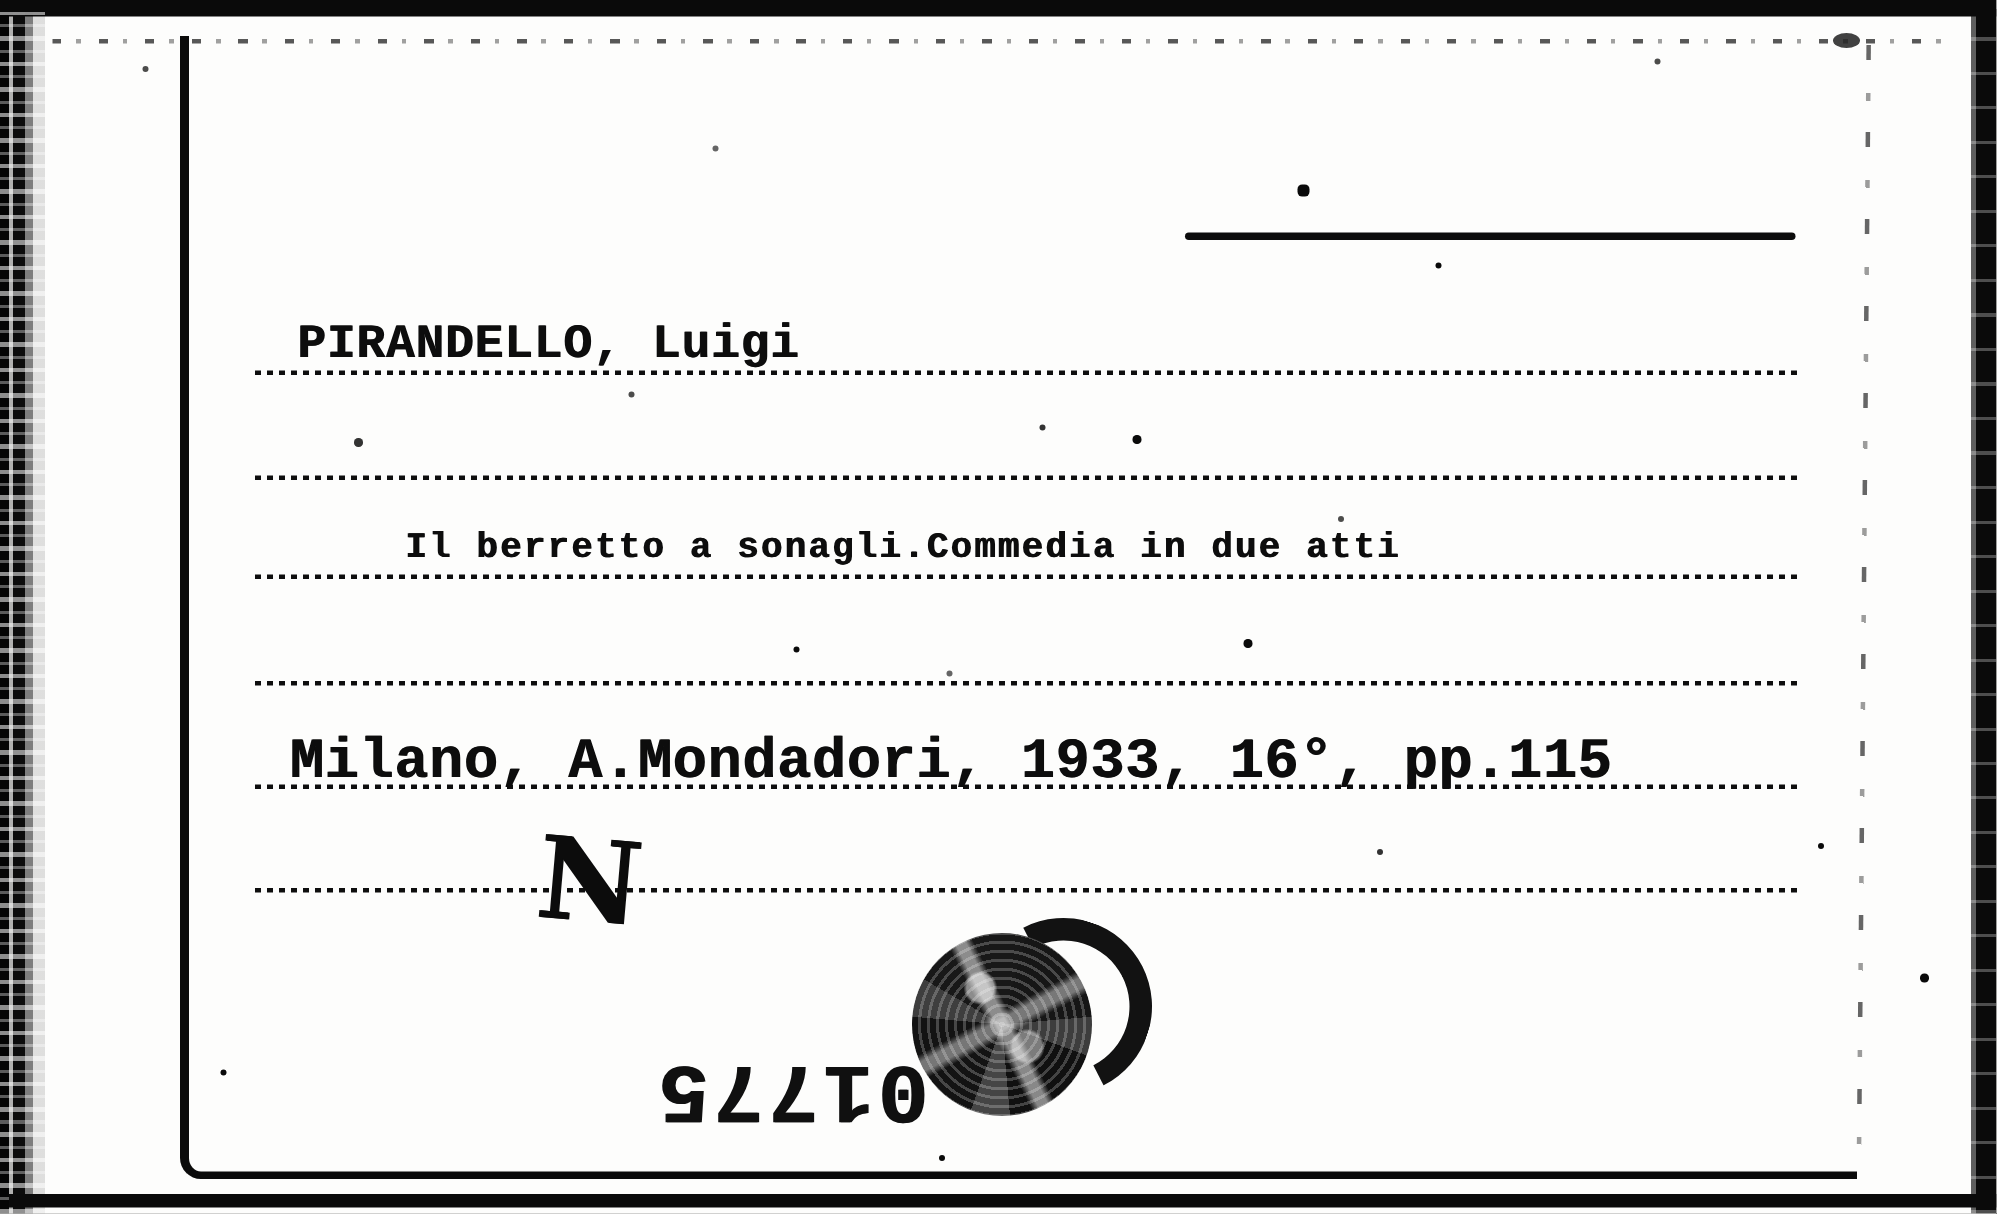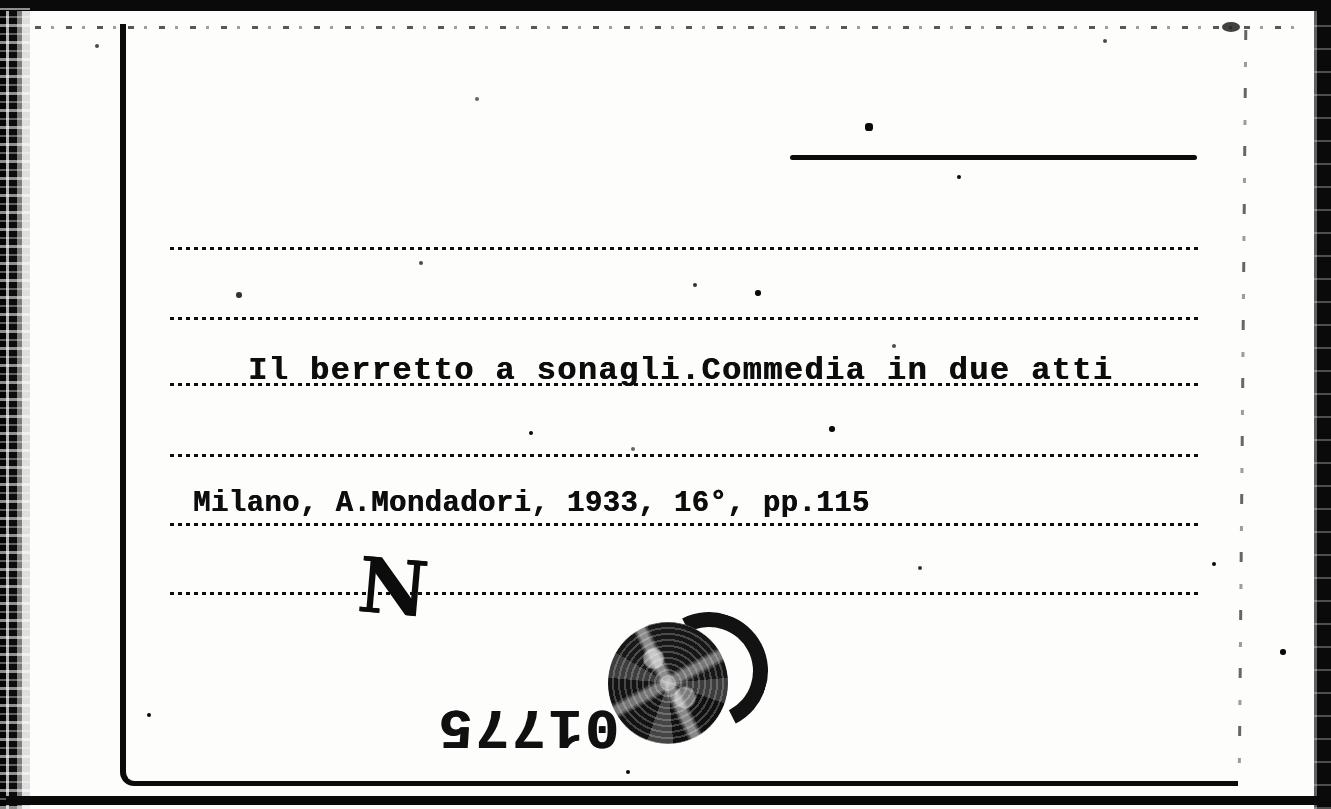--- a/index.html
+++ b/index.html
@@ -85,22 +85,22 @@
   }
 
   
   .tw {
     white-space: pre;
     font-weight: 700;
     color: #0d0d0d;
     text-shadow: .6px 0 0 currentColor;
   }
   .author-line  { left: 198px; top: 211px; font-size: 32px; letter-spacing: .5px; }
-  .title-line   { left: 248px; top: 352px; font-size: 32px; letter-spacing: 1.4px; font-family: Liberation Mono, monospace; }
-  .imprint-line { left: 193px; top: 487px; font-size: 29px; letter-spacing: .4px; }
+  .title-line   { left: 270px; top: 352px; font-size: 24px; letter-spacing: 1.4px; font-family: Liberation Mono, monospace; }
+  .imprint-line { left: 193px; top: 487px; font-size: 38px; letter-spacing: .4px; }
   .accession    { left: 815px; top: 693px; font-size: 33px; letter-spacing: .5px; }
 
   
   .letter-stamp {
     left: 358px; top: 550px;
     font-family: "DejaVu Serif", "Liberation Serif", serif;
     font-weight: 700; font-size: 76px; line-height: 1;
     color: #0c0c0c;
     transform: rotate(5deg);
     text-shadow: 1px 0 0 #0c0c0c;
@@ -179,20 +179,21 @@
   <div class="abs corner-blotch"></div>
 
   <div class="abs rule-solid"></div>
   <div class="abs rule-dotted" style="top:247px"></div>
   <div class="abs rule-dotted" style="top:317px"></div>
   <div class="abs rule-dotted" style="top:383px"></div>
   <div class="abs rule-dotted" style="top:454px"></div>
   <div class="abs rule-dotted" style="top:523px"></div>
   <div class="abs rule-dotted" style="top:592px"></div>
 
+  <div class="abs tw author-line">PIRANDELLO, Luigi</div>
   <div class="abs tw title-line">Il berretto a sonagli.Commedia in due atti</div>
   <div class="abs tw imprint-line">Milano, A.Mondadori, 1933, 16°, pp.115</div>
 
   <div class="abs letter-stamp">N</div>
   <div class="abs inventory-stamp">01775</div>
   <div class="abs ink-stamp-crescent"></div>
   <div class="abs ink-stamp"></div>
 
   <div class="abs speckles"></div>
 

